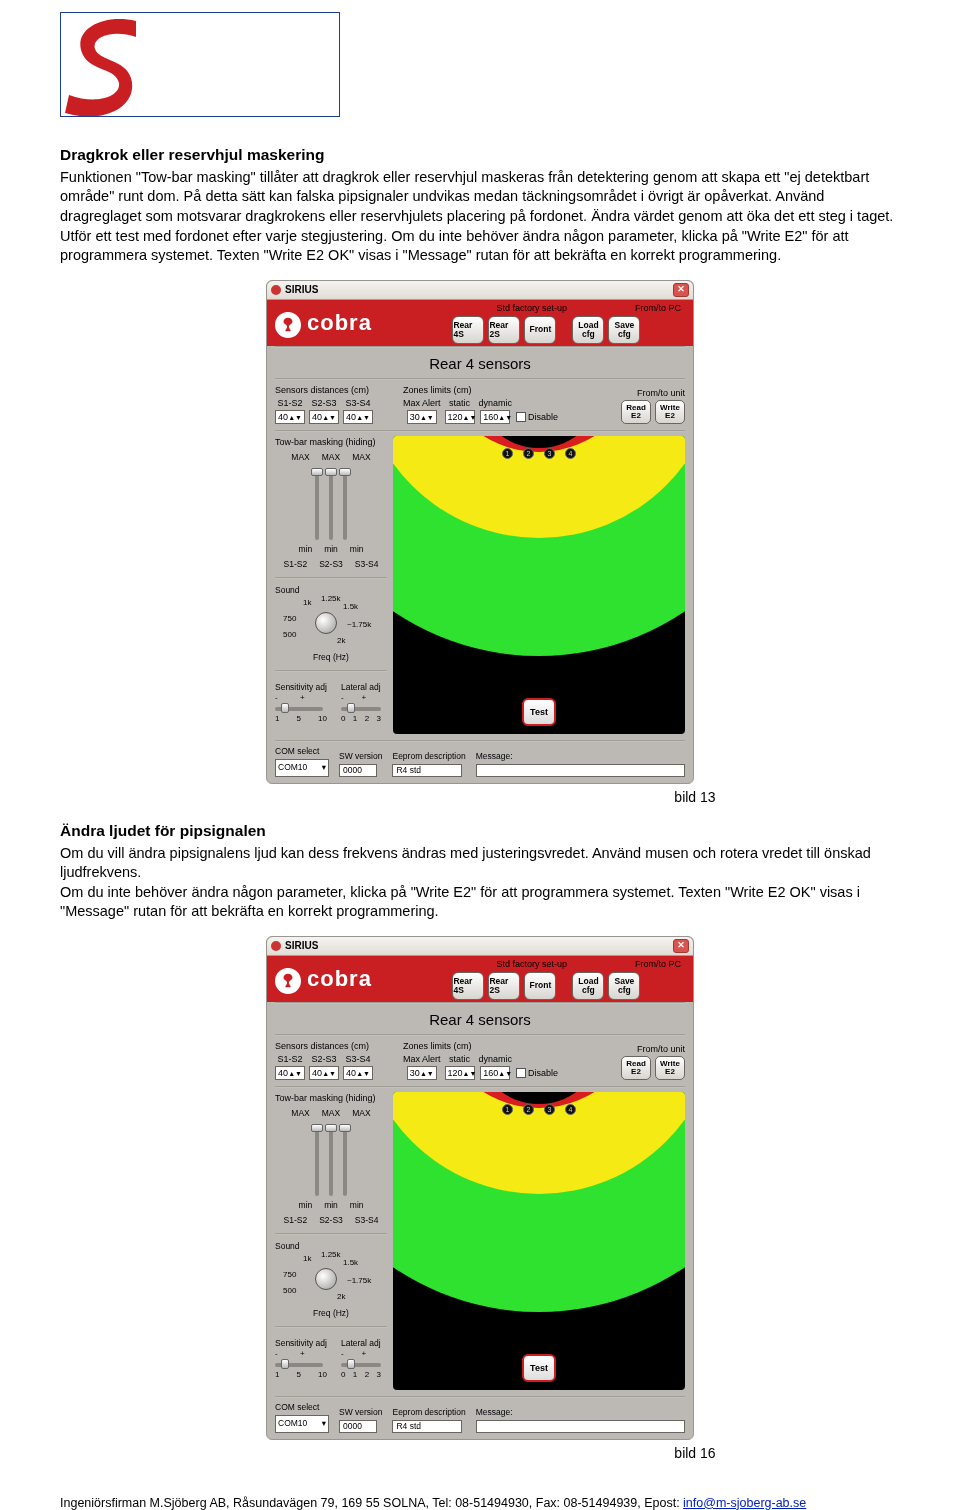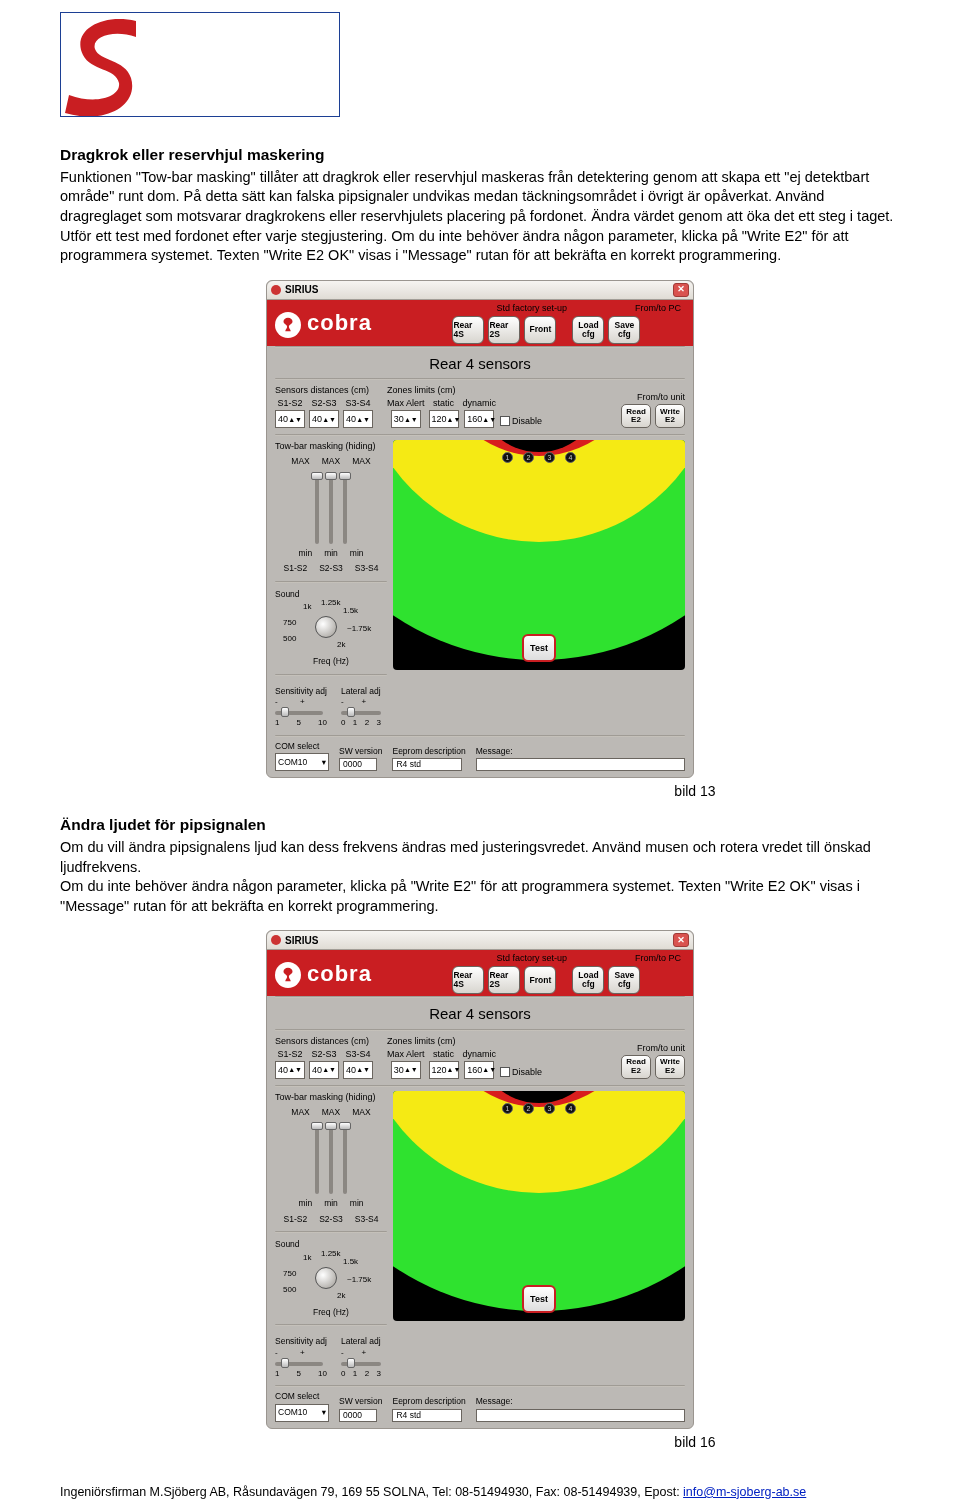--- a/index.html
+++ b/index.html
@@ -28,44 +28,44 @@
   .cobra-circ { width:26px; height:26px; border-radius:50%; background:#fff; display:flex; align-items:center; justify-content:center; }
   .cobra-circ svg{width:18px;height:18px;}
   .cobra-text { font-family: Arial; font-weight:bold; font-size:22px; color:#fff; letter-spacing:1px;}
   .banner-stack{margin-left:auto;display:flex;flex-direction:column;gap:2px;}
   .banner-row-lbl{display:flex;gap:68px;font-size:9px;color:#000;justify-content:flex-end;padding-right:4px;margin-left:44px;}
   .banner-btnrow{display:flex;gap:4px}
   .rbtn{width:32px;height:28px;background:linear-gradient(#fff,#d8d5cf);border:1px solid #6a655f;border-radius:6px;display:flex;flex-direction:column;align-items:center;justify-content:center;font-size:8.5px;line-height:1.05;font-weight:bold;}
   .bigtitle{ text-align:center; font-size:15px; padding:6px 0 4px 0; }
   .hr { height:2px; background:linear-gradient(#8d8983,#d7d3cc); margin:0 8px; border-radius:2px;}
   .panel { padding:4px 8px 6px 8px; }
-  .dist-row{display:flex;align-items:flex-end;gap:6px;}
+  .dist-row{display:flex;align-items:flex-end;gap:22px;}
   .col{display:flex;flex-direction:column;align-items:center;gap:1px;font-size:9px;}
-  .spin{width:30px;height:14px;background:#fff;border:1px solid #6a655f;display:flex;align-items:center;justify-content:space-between;padding:8px 2px;font-size:9px;}
+  .spin{width:30px;height:14px;background:#fff;border:1px solid #6a655f;display:flex;align-items:center;justify-content:space-between;padding:0 2px;font-size:9px;}
   .spin .arr{font-size:7px;line-height:7px;display:flex;flex-direction:column;}
   .groupcap{font-size:9px;margin-bottom:1px;}
   .small-btn{width:30px;height:24px;background:linear-gradient(#fff,#d8d5cf);border:1px solid #6a655f;border-radius:5px;font-size:8px;display:flex;flex-direction:column;align-items:center;justify-content:center;font-weight:bold;line-height:1.05;}
   .checkbox{width:10px;height:10px;border:1px solid #555;background:#fff;display:inline-block;}
   .main-row{display:flex;gap:6px;padding:4px 8px 0 8px;}
   .left-col{width:112px;display:flex;flex-direction:column;gap:4px;}
   .towbar{font-size:9px;}
   .sliders{display:flex;gap:10px;justify-content:center;}
   .vslider{display:flex;flex-direction:column;align-items:center;gap:1px;}
   .vslider .track{width:4px;height:72px;background:#8b8782;border-radius:2px;position:relative;}
   .vslider .thumb{width:12px;height:8px;background:linear-gradient(#fff,#bbb);border:1px solid #666;border-radius:2px;position:absolute;left:-4px;top:0;}
   .vslider-lbls{display:flex;gap:12px;justify-content:center;font-size:8.5px;}
   .sound-box{font-size:8.5px;}
   .knob-area{position:relative;height:56px;}
   .knob{width:22px;height:22px;border-radius:50%;background:radial-gradient(circle at 35% 35%,#fff,#9c9892);border:1px solid #555;position:absolute;left:40px;top:16px;}
   .klab{position:absolute;font-size:8px;}
   .sens-row{display:flex;gap:14px;font-size:8.5px;margin-top:4px;}
   .hslider{width:48px;height:4px;background:#8b8782;border-radius:2px;position:relative;margin:3px 0;}
   .hslider .hthumb{width:8px;height:10px;background:linear-gradient(#fff,#bbb);border:1px solid #666;border-radius:2px;position:absolute;top:-4px;left:6px;}
   .scale{display:flex;justify-content:space-between;font-size:8px;}
-  .radar{flex:1;height:230px;background:#000;border-radius:4px;position:relative;overflow:hidden;}
+  .radar{flex:1;height:298px;background:#000;border-radius:4px;position:relative;overflow:hidden;}
   .arc{position:absolute;left:50%;transform:translateX(-50%);border-radius:50%;}
   .arc.green{width:520px;height:520px;background:#2fe22f;top:-300px;}
   .arc.yellow{width:360px;height:360px;background:#f5ea14;top:-258px;}
   .arc.red{width:208px;height:208px;background:#d81e1e;top:-192px;}
   .arc.blackc{width:128px;height:128px;background:#000;top:-116px;}
   .sensor-dots{position:absolute;top:12px;left:50%;transform:translateX(-50%);display:flex;gap:10px;}
   .dot{width:11px;height:11px;border-radius:50%;background:#111;border:1px solid #666;color:#ccc;font-size:7px;display:flex;align-items:center;justify-content:center;}
   .test-btn{position:absolute;bottom:8px;left:50%;transform:translateX(-50%);width:34px;height:28px;background:linear-gradient(#fff,#ddd);border:2px solid #c91e22;border-radius:6px;display:flex;align-items:center;justify-content:center;font-size:9px;font-weight:bold;}
   .statusbar{display:flex;align-items:flex-end;gap:10px;padding:4px 8px 6px 8px;font-size:8.5px;}
   .statusbar .sb-col{display:flex;flex-direction:column;gap:1px;}

